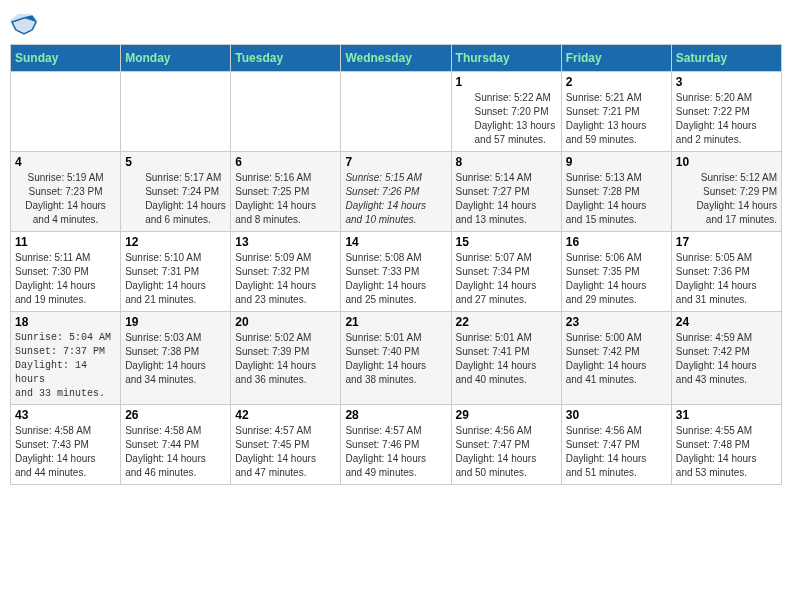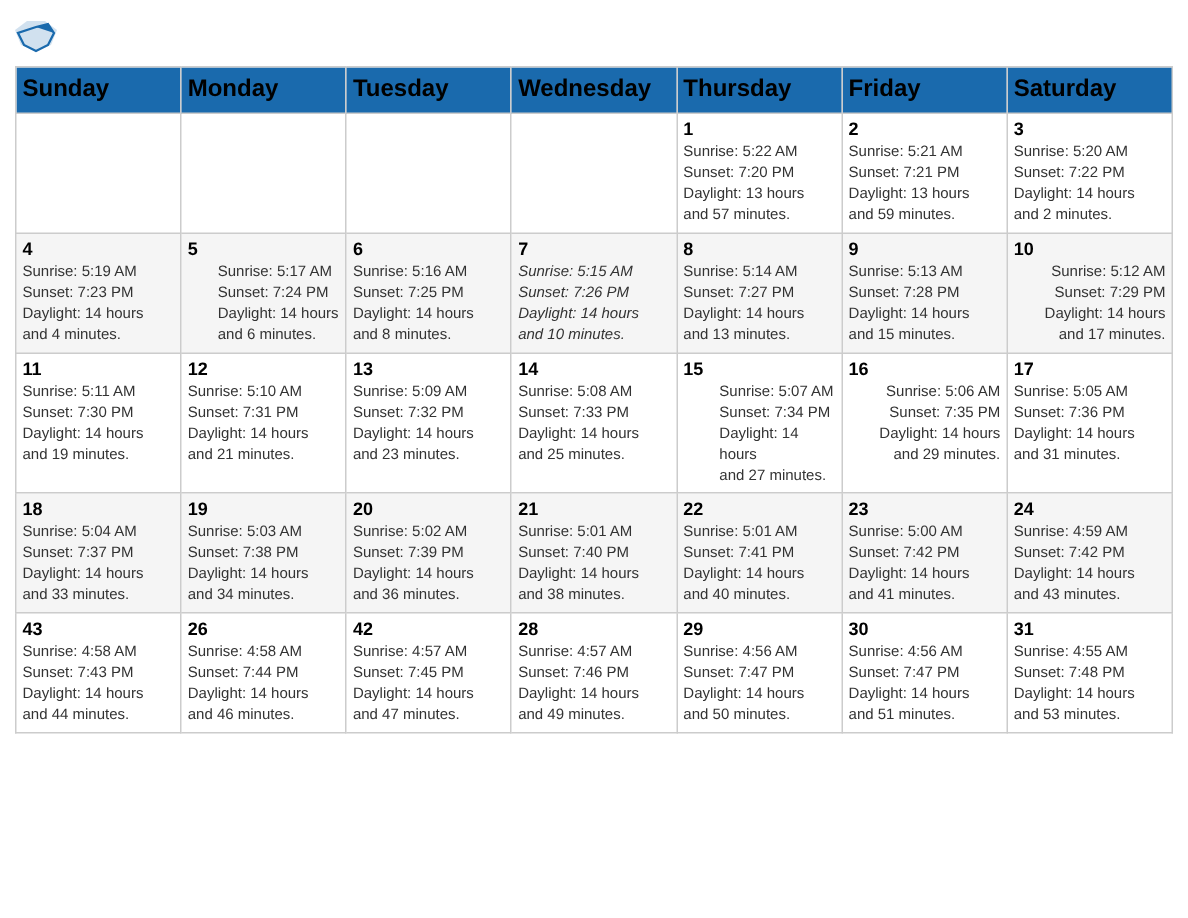--- a/index.html
+++ b/index.html
@@ -37,24 +37,24 @@
       font-size: 14px;
       color: #444;
     }
     .calendar-table {
       width: 100%;
       border-collapse: collapse;
       font-size: 11px;
     }
     .calendar-table th {
       background-color: #1a6aad;
-      color: #000000;
+      color: #86efac;
       padding: 6px 4px;
       text-align: left;
-      font-size: 16px;
+      font-size: 12px;
       border: 1px solid #ccc;
     }
     .calendar-table td {
       border: 1px solid #ccc;
       vertical-align: top;
       padding: 3px 4px;
       width: calc(100%/7);
       height: 80px;
       background: #fff;
     }
@@ -112,21 +112,21 @@
       </tr>
   </thead>
   <tbody id="calendar-body">
       <tr>
         <td class="empty-cell"></td>
         <td class="empty-cell"></td>
         <td class="empty-cell"></td>
         <td class="empty-cell"></td>
         <td>
           <span class="day-num">1</span>
-          <div class="day-info" style="white-space: pre-line;">Sunrise: 5:22 AM
+          <div class="day-info" style="white-space: pre-line; margin-left: 19px;">Sunrise: 5:22 AM
 Sunset: 7:20 PM
 Daylight: 13 hours
 and 57 minutes.</div>
         </td>
         <td>
           <span class="day-num">2</span>
           <div class="day-info" style="white-space: pre-line;">Sunrise: 5:21 AM
 Sunset: 7:21 PM
 Daylight: 13 hours
 and 59 minutes.</div>
@@ -135,21 +135,21 @@
           <span class="day-num">3</span>
           <div class="day-info" style="white-space: pre-line;">Sunrise: 5:20 AM
 Sunset: 7:22 PM
 Daylight: 14 hours
 and 2 minutes.</div>
         </td>
       </tr>
       <tr>
         <td>
           <span class="day-num">4</span>
-          <div class="day-info" style="white-space: pre-line;">Sunrise: 5:19 AM
+          <div class="day-info" style="white-space: pre-line; text-align: center;">Sunrise: 5:19 AM
 Sunset: 7:23 PM
 Daylight: 14 hours
 and 4 minutes.</div>
         </td>
         <td>
           <span class="day-num">5</span>
           <div class="day-info" style="white-space: pre-line; margin-left: 20px;">Sunrise: 5:17 AM
 Sunset: 7:24 PM
 Daylight: 14 hours
 and 6 minutes.</div>
@@ -214,44 +214,44 @@
         </td>
         <td>
           <span class="day-num">14</span>
           <div class="day-info" style="white-space: pre-line;">Sunrise: 5:08 AM
 Sunset: 7:33 PM
 Daylight: 14 hours
 and 25 minutes.</div>
         </td>
         <td>
           <span class="day-num">15</span>
-          <div class="day-info" style="white-space: pre-line; margin-left: 24px;">Sunrise: 5:07 AM
+          <div class="day-info" style="white-space: pre-line;">Sunrise: 5:07 AM
 Sunset: 7:34 PM
 Daylight: 14 hours
 and 27 minutes.</div>
         </td>
         <td>
           <span class="day-num">16</span>
-          <div class="day-info" style="white-space: pre-line; text-align: right;">Sunrise: 5:06 AM
+          <div class="day-info" style="white-space: pre-line;">Sunrise: 5:06 AM
 Sunset: 7:35 PM
 Daylight: 14 hours
 and 29 minutes.</div>
         </td>
         <td>
           <span class="day-num">17</span>
           <div class="day-info" style="white-space: pre-line;">Sunrise: 5:05 AM
 Sunset: 7:36 PM
 Daylight: 14 hours
 and 31 minutes.</div>
         </td>
       </tr>
       <tr>
         <td>
           <span class="day-num">18</span>
-          <div class="day-info" style="white-space: pre-line;">Sunrise: 5:04 AM
+          <div class="day-info" style="white-space: pre-line; font-family: Liberation Mono, monospace;">Sunrise: 5:04 AM
 Sunset: 7:37 PM
 Daylight: 14 hours
 and 33 minutes.</div>
         </td>
         <td>
           <span class="day-num">19</span>
           <div class="day-info" style="white-space: pre-line;">Sunrise: 5:03 AM
 Sunset: 7:38 PM
 Daylight: 14 hours
 and 34 minutes.</div>

